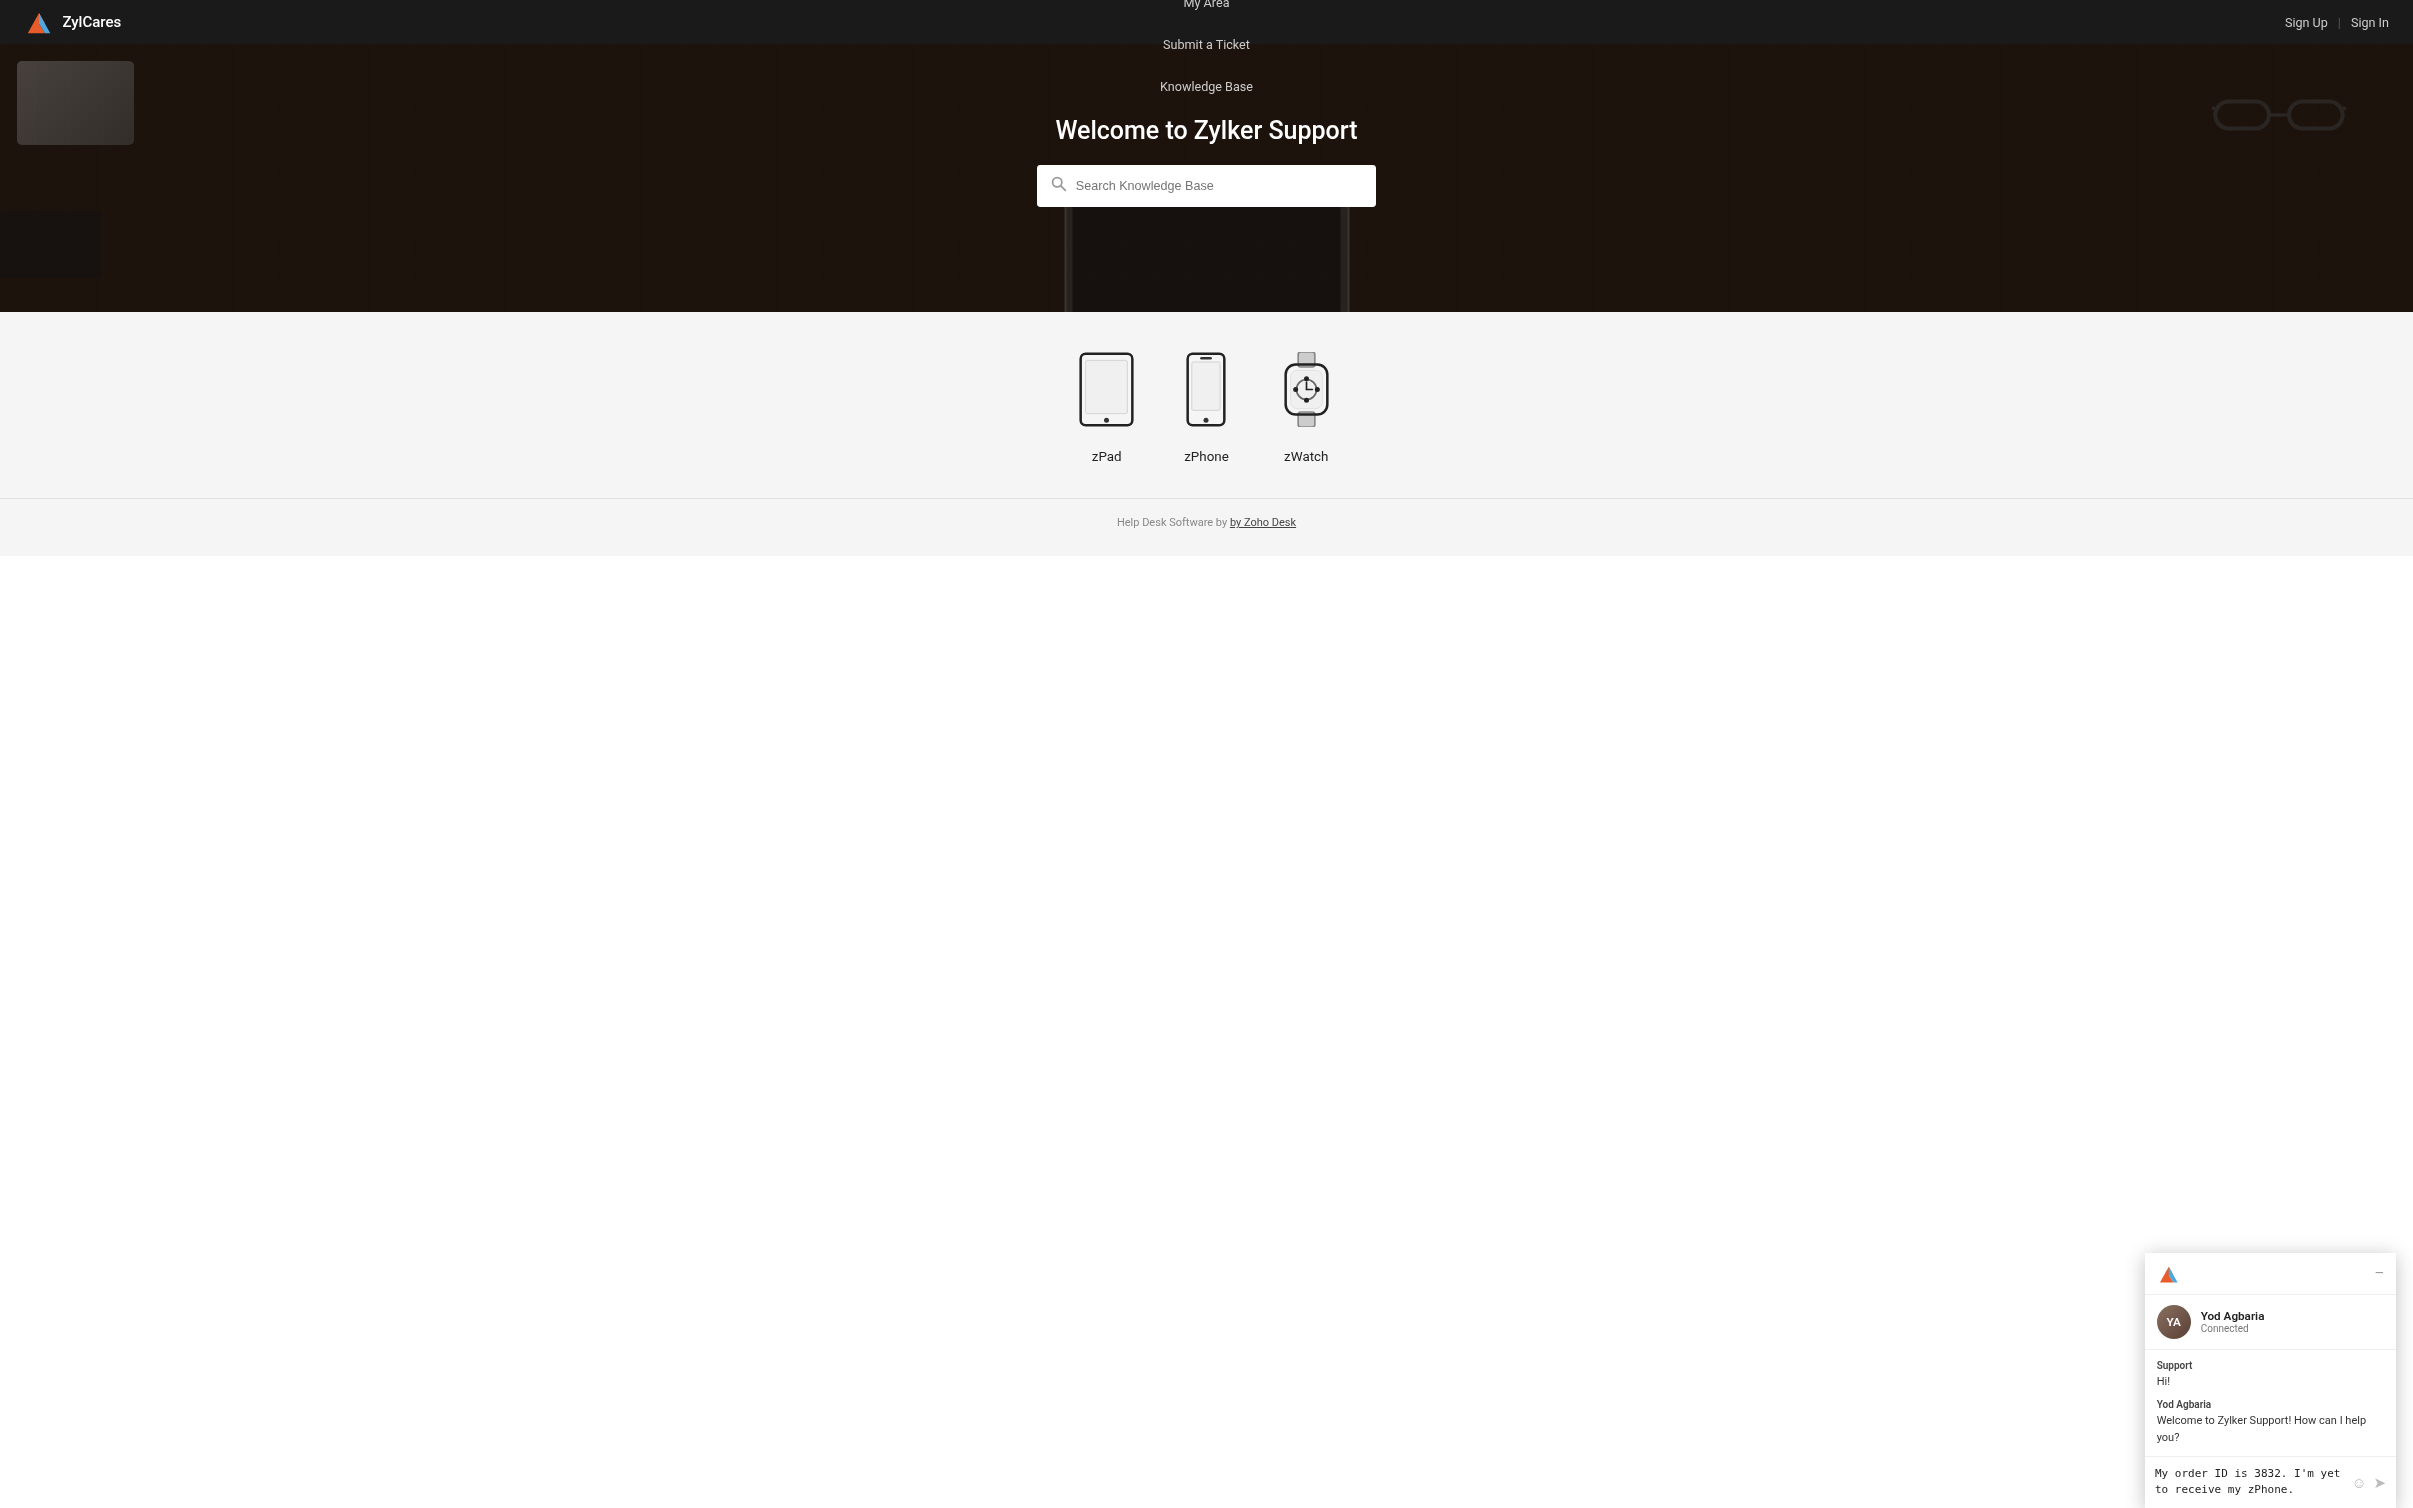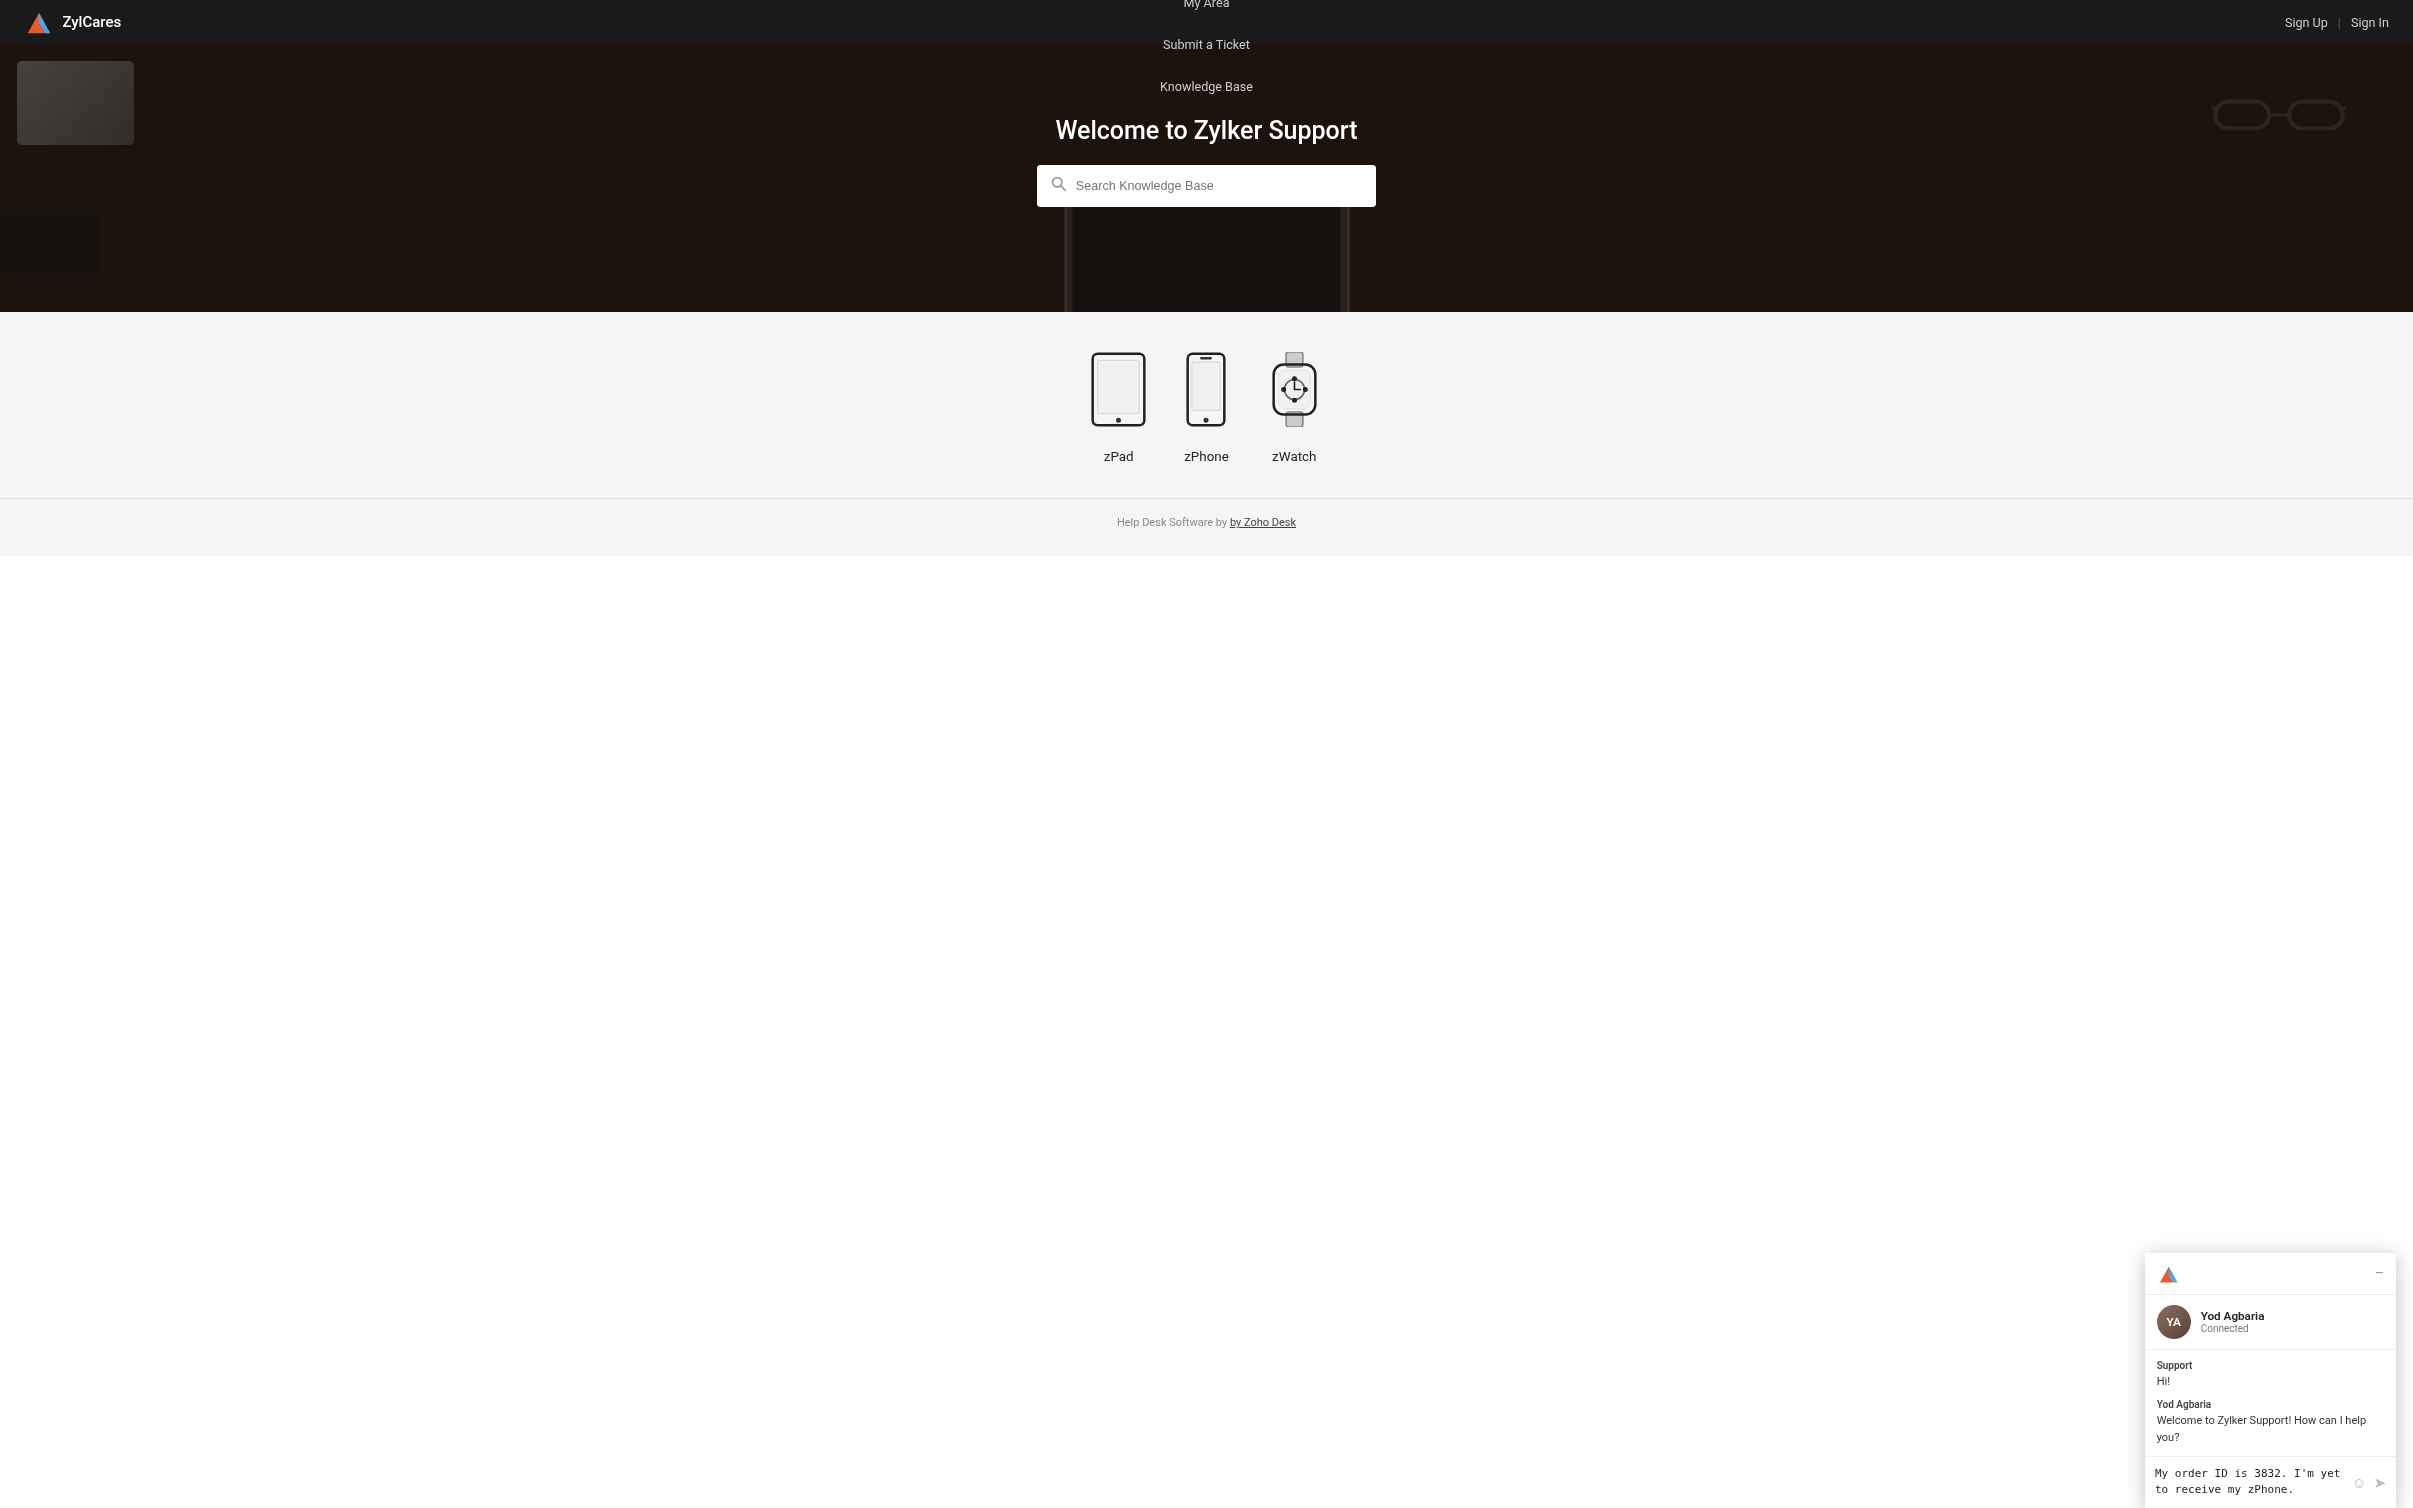--- a/index.html
+++ b/index.html
@@ -169,21 +169,21 @@
     .products-section {
       background: #f5f5f5;
       padding: 40px 0 34px;
       display: flex;
       flex-direction: column;
       align-items: center;
     }
     .products-row {
       display: flex;
       justify-content: center;
-      gap: 36px;
+      gap: 48px;
       align-items: flex-end;
     }
     .product-item {
       display: flex;
       flex-direction: column;
       align-items: center;
       gap: 13.4px;
       cursor: pointer;
     }
     .product-icon {

